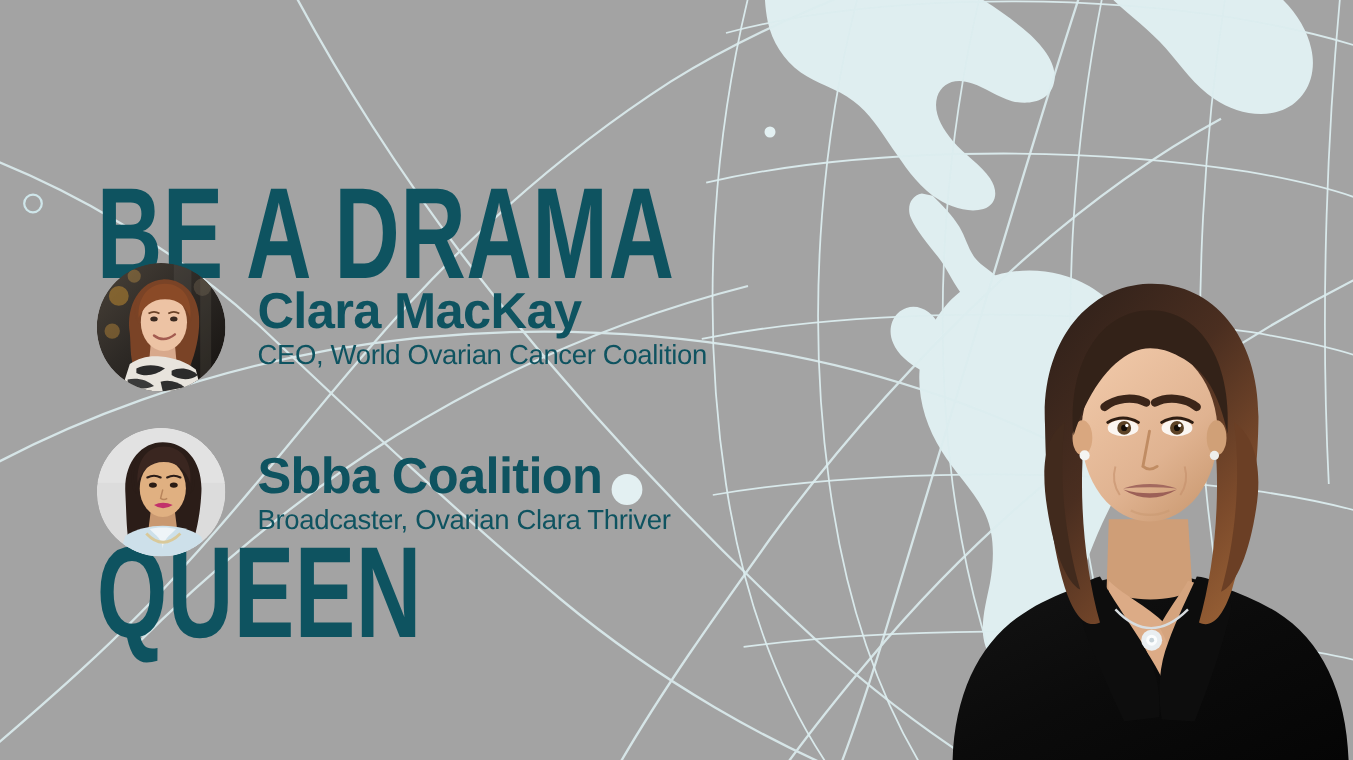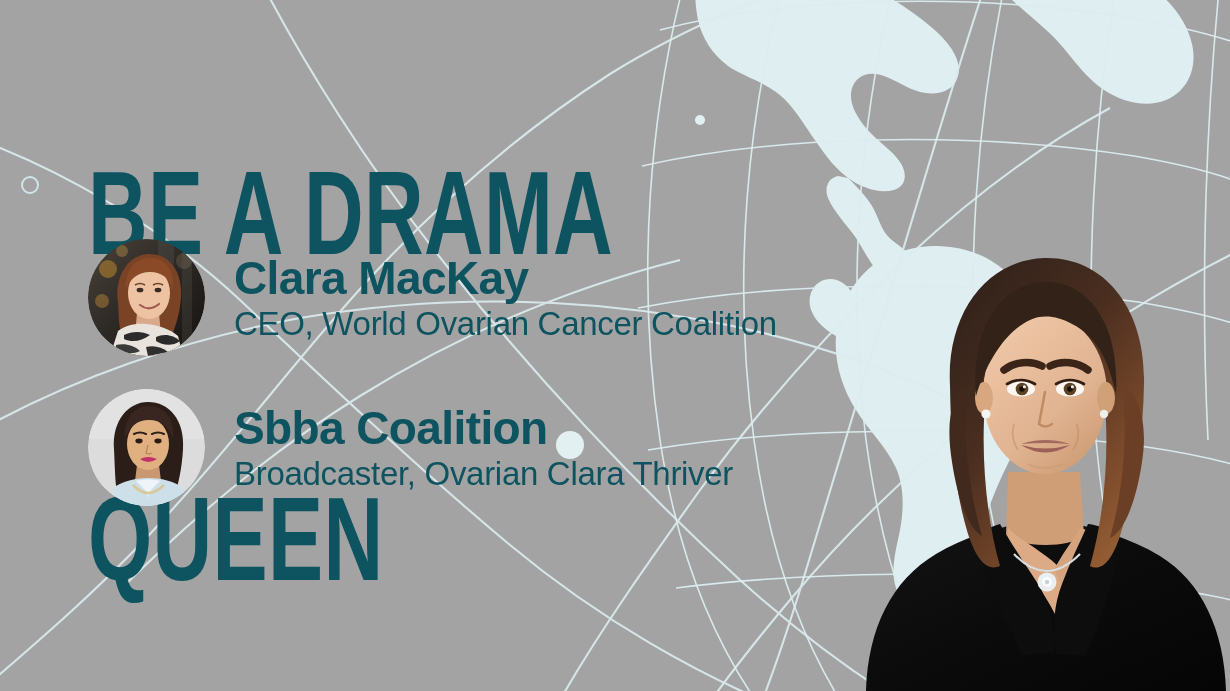--- a/index.html
+++ b/index.html
@@ -77,21 +77,21 @@
     color: #0E5360;
     line-height: 1.0;
   }
   .speaker-name {
     font-size: 46px;
     font-weight: 700;
     letter-spacing: -0.6px;
     margin-bottom: 6px;
   }
   .speaker-role {
-    font-size: 33px;
+    font-size: 25px;
     font-weight: 400;
     letter-spacing: -0.3px;
   }
 
   
   .portrait {
     position: absolute;
     right: 0px;
     bottom: 0px;
     width: 372px;

